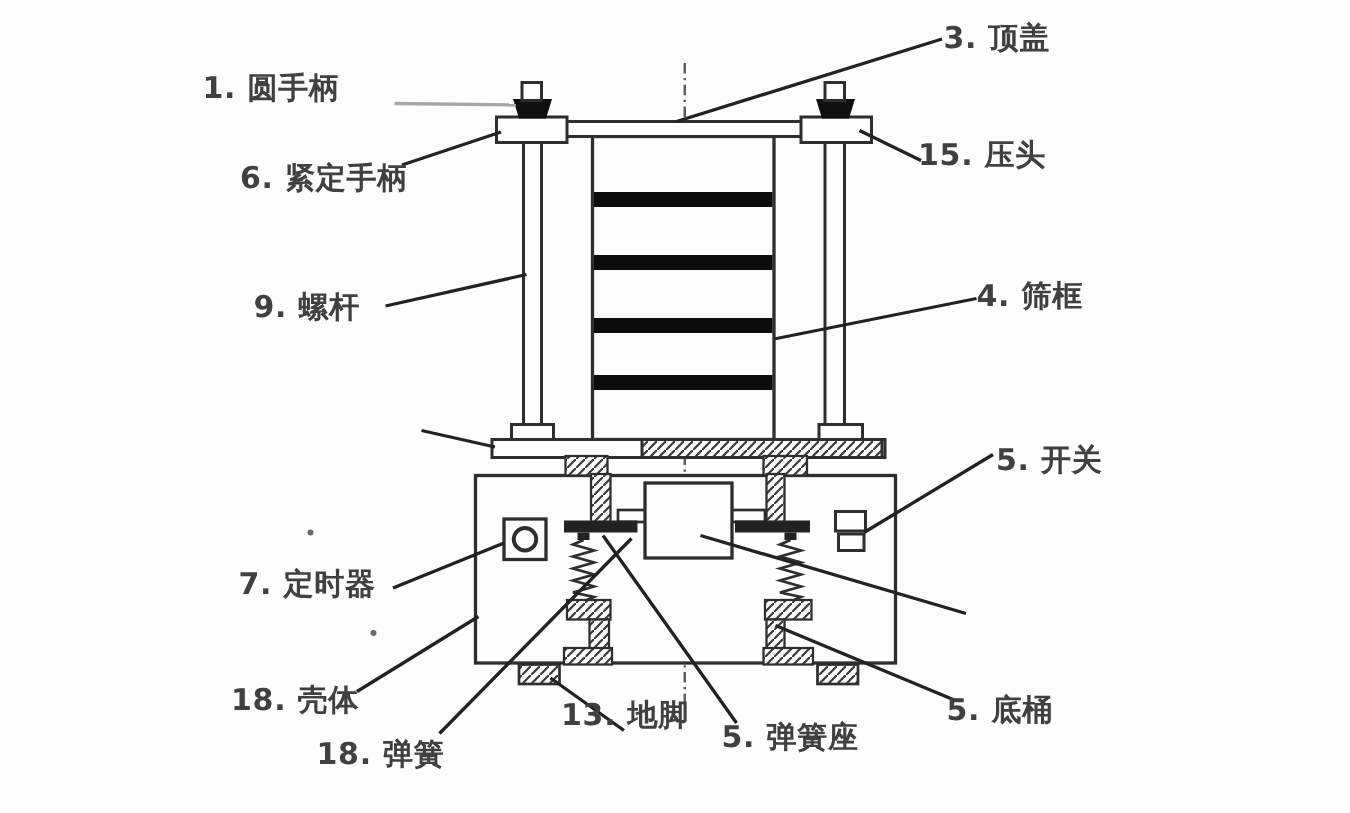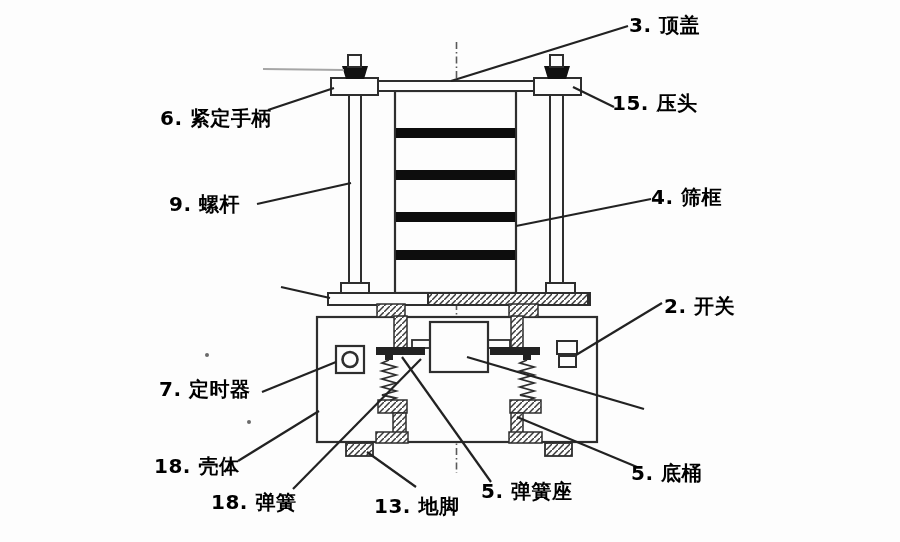--- a/index.html
+++ b/index.html
@@ -3,21 +3,21 @@
 <meta charset="utf-8">
 <style>
   html,body{margin:0;padding:0;background:#ffffff;}
   .stage{
     position:relative;width:900px;height:542px;background:#fdfdfd;overflow:hidden;
     font-family:"DejaVu Sans","Liberation Sans",sans-serif;
   }
   svg{position:absolute;left:0;top:0;}
   .lbl{
     position:absolute;white-space:nowrap;
-    font-weight:bold;font-size:20px;line-height:1.1;color:#000000;
+    font-weight:bold;font-size:20px;line-height:1.1;color:#404040;
     letter-spacing:0.5px;
     font-family:"DejaVu Sans","Liberation Sans",sans-serif;
   }
 </style>
 </head>
 <body>
 
 <div class="stage">
 
   <svg width="900" height="542" viewBox="0 0 900 542">
@@ -113,25 +113,26 @@
       <line x1="293" y1="489" x2="421" y2="359"></line>
       <line x1="402" y1="357" x2="491" y2="482"></line>
       <line x1="517" y1="417" x2="637" y2="467"></line>
       <line x1="367" y1="452" x2="416" y2="487"></line>
     </g>
 
     <circle cx="207" cy="355" r="2" fill="#6a6a6a"></circle>
     <circle cx="249" cy="422" r="2" fill="#6a6a6a"></circle>
   </svg>
 
+  <div class="lbl" style="left:135px;top:47px">1. 圆手柄</div>
   <div class="lbl" style="left:160px;top:107px">6. 紧定手柄</div>
   <div class="lbl" style="left:629px;top:14px">3. 顶盖</div>
   <div class="lbl" style="left:651px;top:186px">4. 筛框</div>
-  <div class="lbl" style="left:664px;top:295px">2. 开关</div>
+  <div class="lbl" style="left:664px;top:295px">5. 开关</div>
   <div class="lbl" style="left:159px;top:378px">7. 定时器</div>
   <div class="lbl" style="left:169px;top:193px">9. 螺杆</div>
   <div class="lbl" style="left:154px;top:455px">18. 壳体</div>
   <div class="lbl" style="left:211px;top:491px">18. 弹簧</div>
   <div class="lbl" style="left:631px;top:462px">5. 底桶</div>
-  <div class="lbl" style="left:374px;top:495px">13. 地脚</div>
+  <div class="lbl" style="left:374px;top:465px">13. 地脚</div>
   <div class="lbl" style="left:481px;top:480px">5. 弹簧座</div>
   <div class="lbl" style="left:612px;top:92px">15. 压头</div>
 </div>
 
 </body></html>

